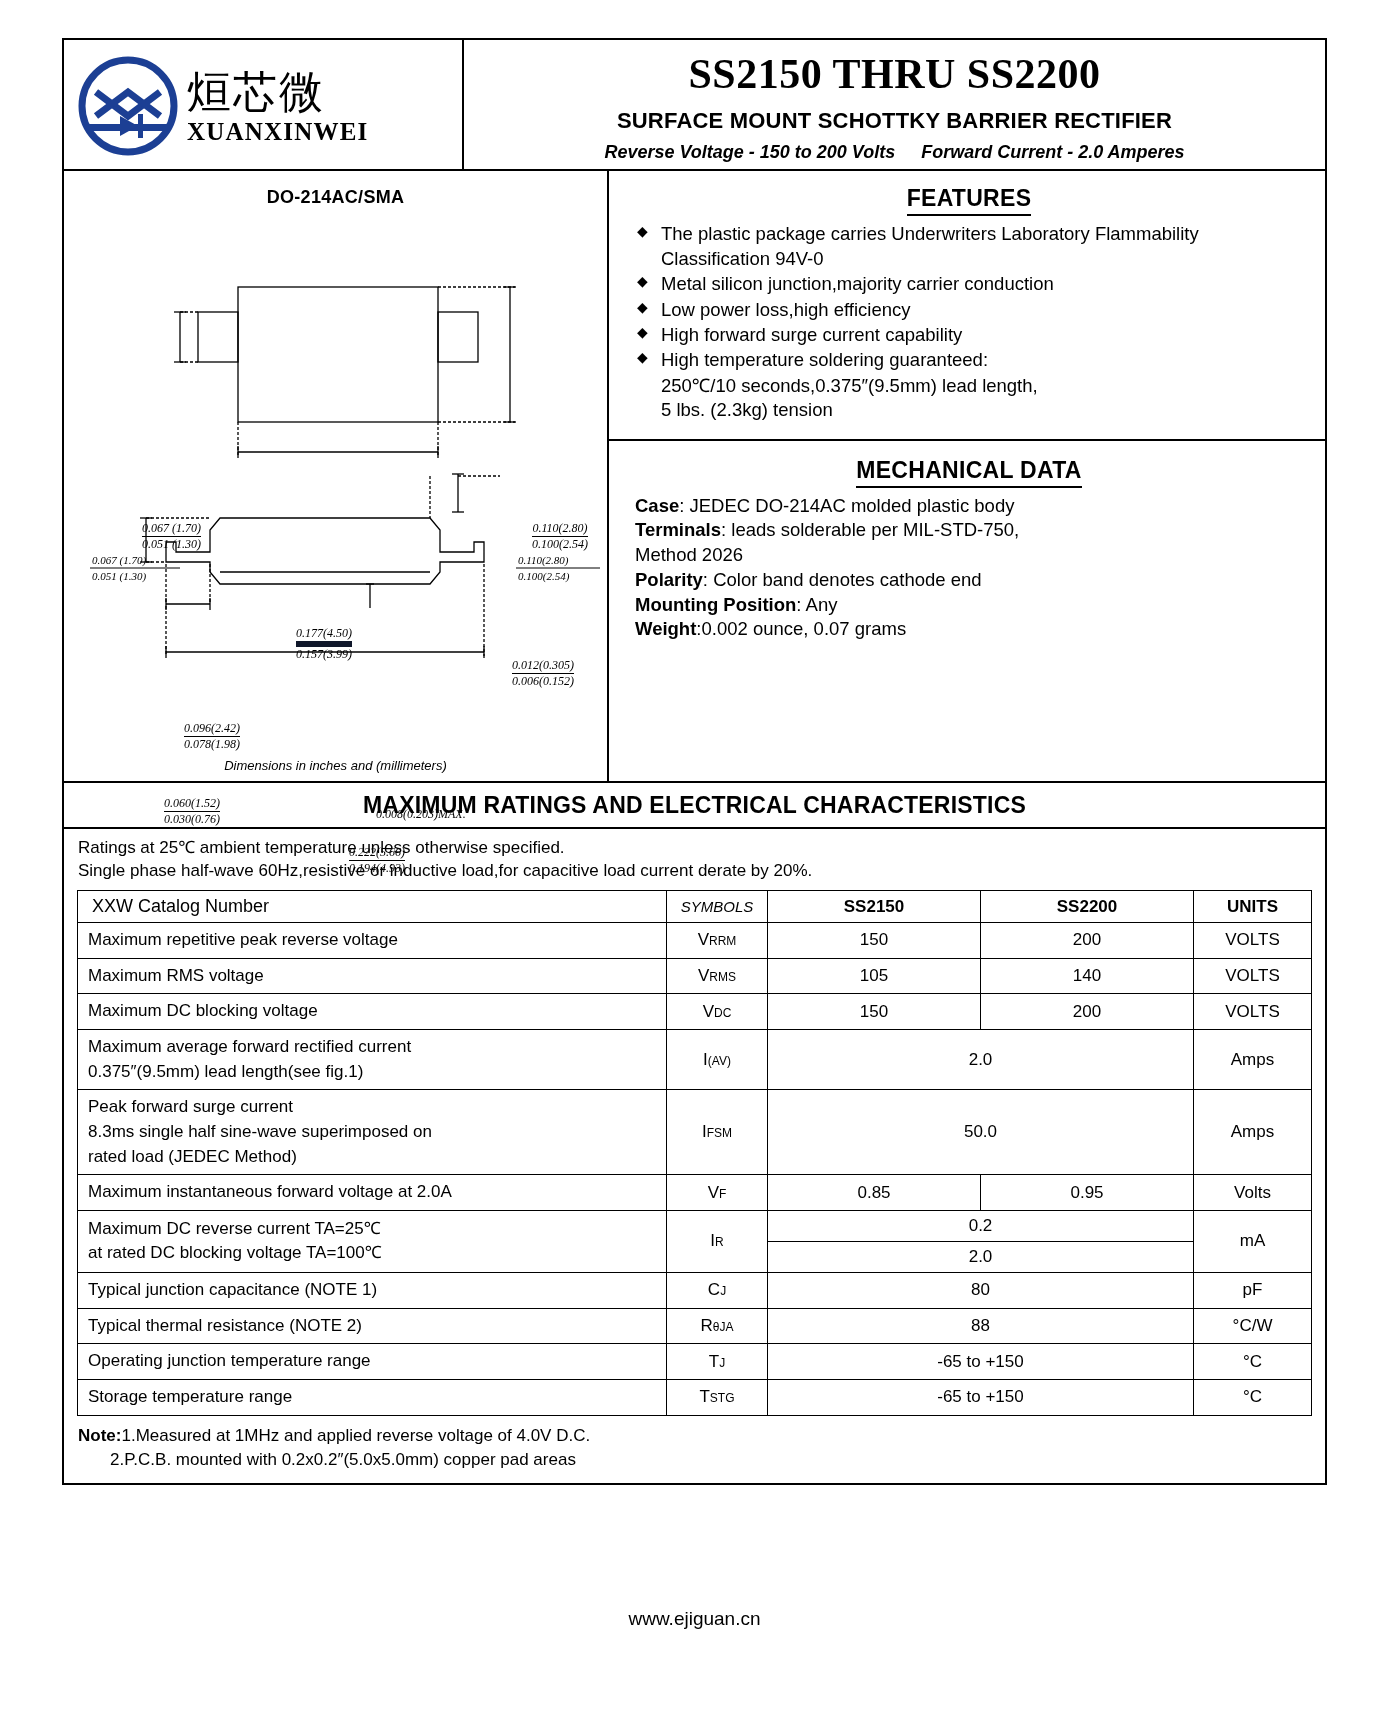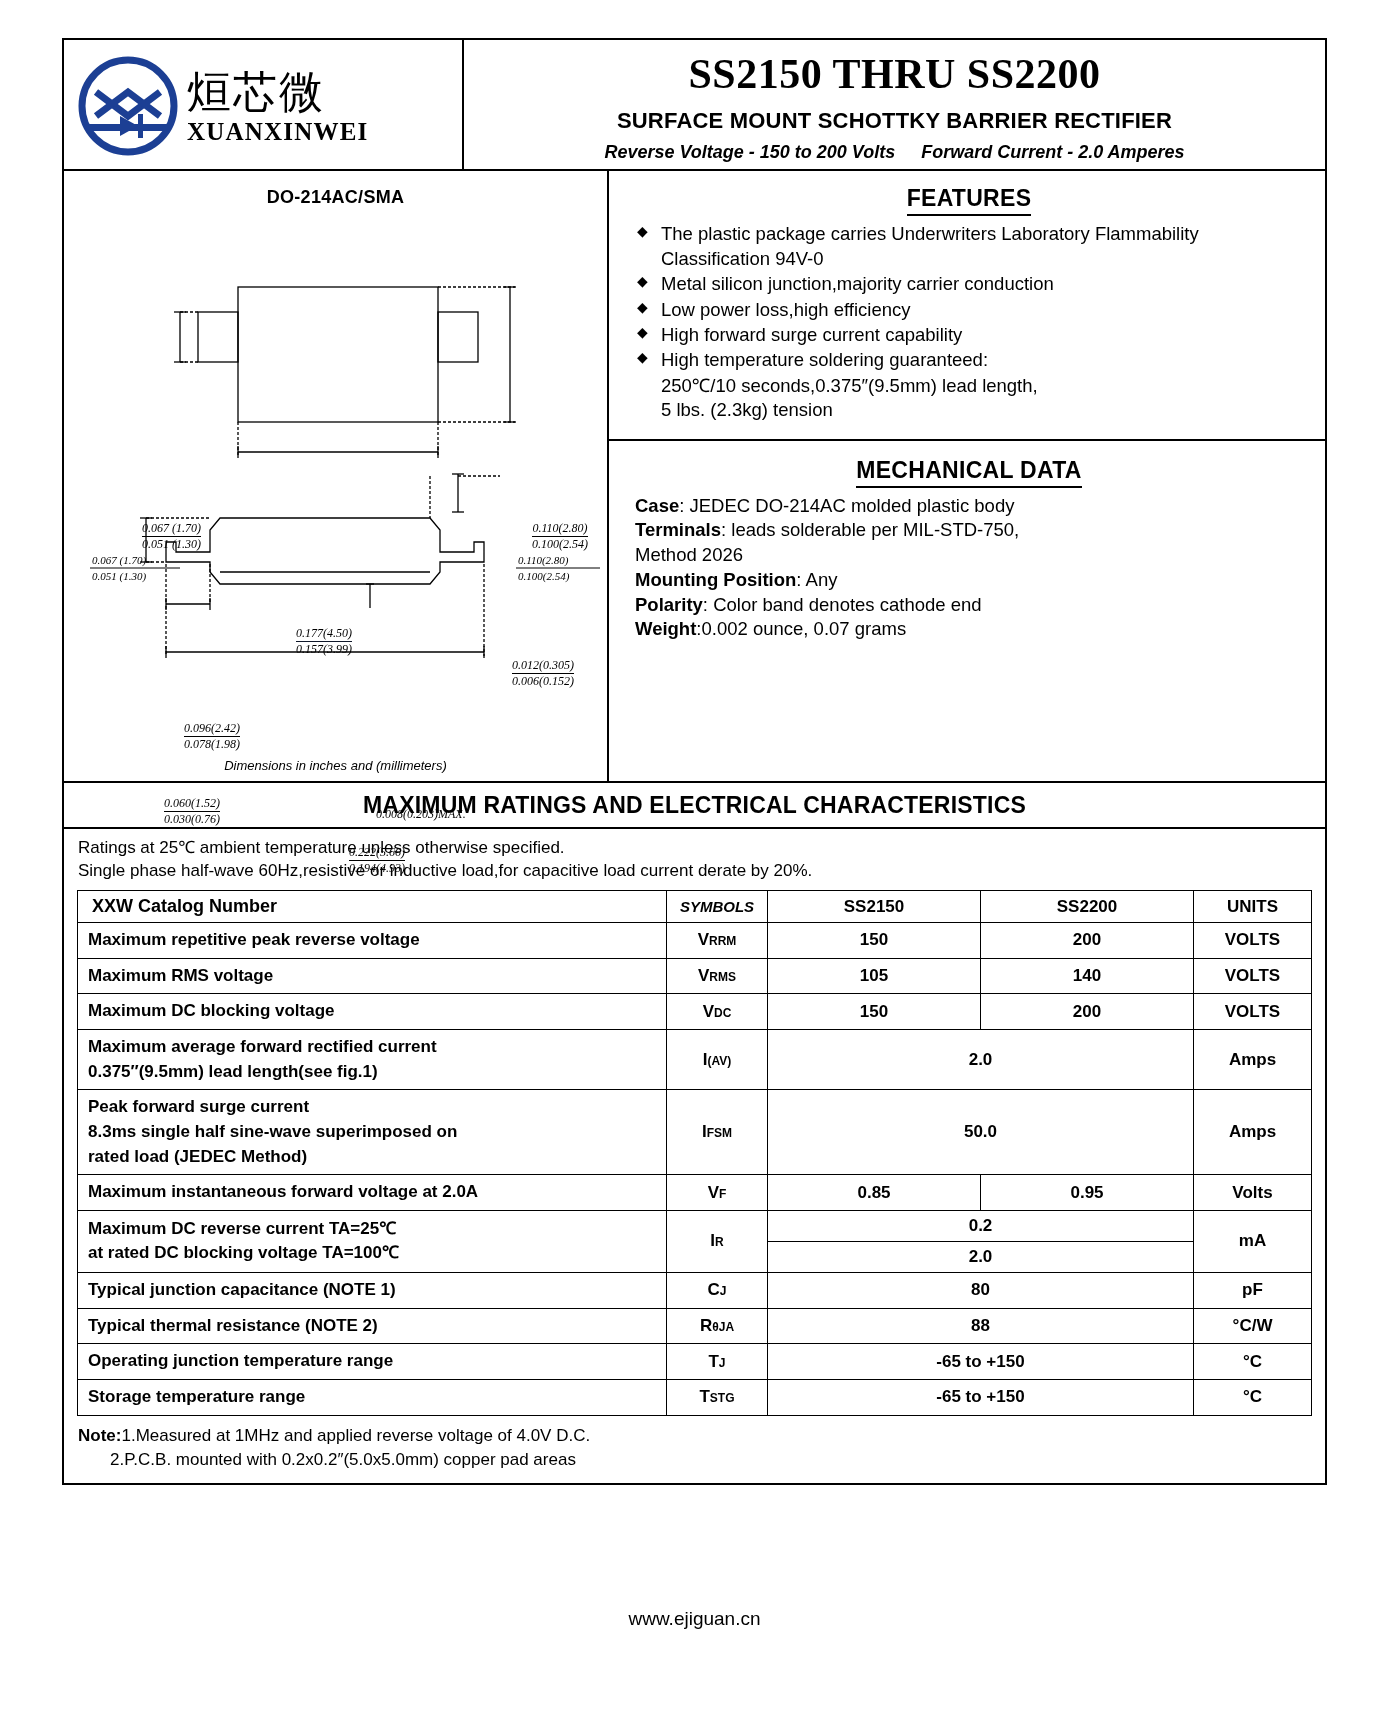--- a/index.html
+++ b/index.html
@@ -178,21 +178,21 @@
   table.main {
     border-collapse: collapse;
     width: calc(100% - 26px);
     margin: 0 13px 0 13px;
     font-size: 17px;
   }
   table.main td, table.main th {
     border: 1px solid #000;
     padding: 5px 6px;
     text-align: center;
-    font-weight: bold;
+    font-weight: normal;
     vertical-align: middle;
   }
   table.main td.param {
     text-align: left;
     padding-left: 10px;
     line-height: 1.45;
   }
   table.main th.cat {
     text-align: left;
     padding-left: 14px;
@@ -333,21 +333,21 @@
       <div style="position:absolute; left:78px; top:350px; font-family:'Liberation Serif',serif; font-size:12px; font-style:italic; text-align:center;">
         <div>0.067 (1.70)</div>
         <div style="border-top:1px solid #000;">0.051 (1.30)</div>
       </div>
       <div style="position:absolute; left:468px; top:350px; font-family:'Liberation Serif',serif; font-size:12px; font-style:italic; text-align:center;">
         <div>0.110(2.80)</div>
         <div style="border-top:1px solid #000;">0.100(2.54)</div>
       </div>
       <div style="position:absolute; left:232px; top:455px; font-family:'Liberation Serif',serif; font-size:12px; font-style:italic; text-align:center;">
         <div>0.177(4.50)</div>
-        <div style="border-top:1px solid #0f172a;">0.157(3.99)</div>
+        <div style="border-top:6px solid #0f172a;">0.157(3.99)</div>
       </div>
       <div style="position:absolute; left:448px; top:487px; font-family:'Liberation Serif',serif; font-size:12px; font-style:italic; text-align:center;">
         <div>0.012(0.305)</div>
         <div style="border-top:1px solid #000;">0.006(0.152)</div>
       </div>
       <div style="position:absolute; left:120px; top:550px; font-family:'Liberation Serif',serif; font-size:12px; font-style:italic; text-align:center;">
         <div>0.096(2.42)</div>
         <div style="border-top:1px solid #000;">0.078(1.98)</div>
       </div>
       <div style="position:absolute; left:100px; top:625px; font-family:'Liberation Serif',serif; font-size:12px; font-style:italic; text-align:center;">
@@ -377,22 +377,22 @@
         <div class="feat-sub">250℃/10 seconds,0.375″(9.5mm) lead length,</div>
         <div class="feat-sub">5 lbs. (2.3kg) tension</div>
       </div>
 
       <div class="mech">
         <div class="sec-head"><span class="u">MECHANICAL DATA</span></div>
         <div class="mech-body">
           <div><b>Case</b><span>: JEDEC DO-214AC molded plastic body</span></div>
           <div><b>Terminals</b><span>: leads solderable per MIL-STD-750,</span></div>
           <div><span>Method 2026</span></div>
+          <div><b>Polarity</b><span>: Color band denotes cathode end</span></div>
           <div><b>Mounting Position</b><span>: Any</span></div>
-          <div><b>Polarity</b><span>: Color band denotes cathode end</span></div>
           <div><b>Weight</b><span>:0.002 ounce, 0.07 grams</span></div>
         </div>
       </div>
 
     </div>
   </div>
 
   <div class="ratings-title">MAXIMUM RATINGS AND ELECTRICAL CHARACTERISTICS</div>
 
   <div class="ratings-note">

